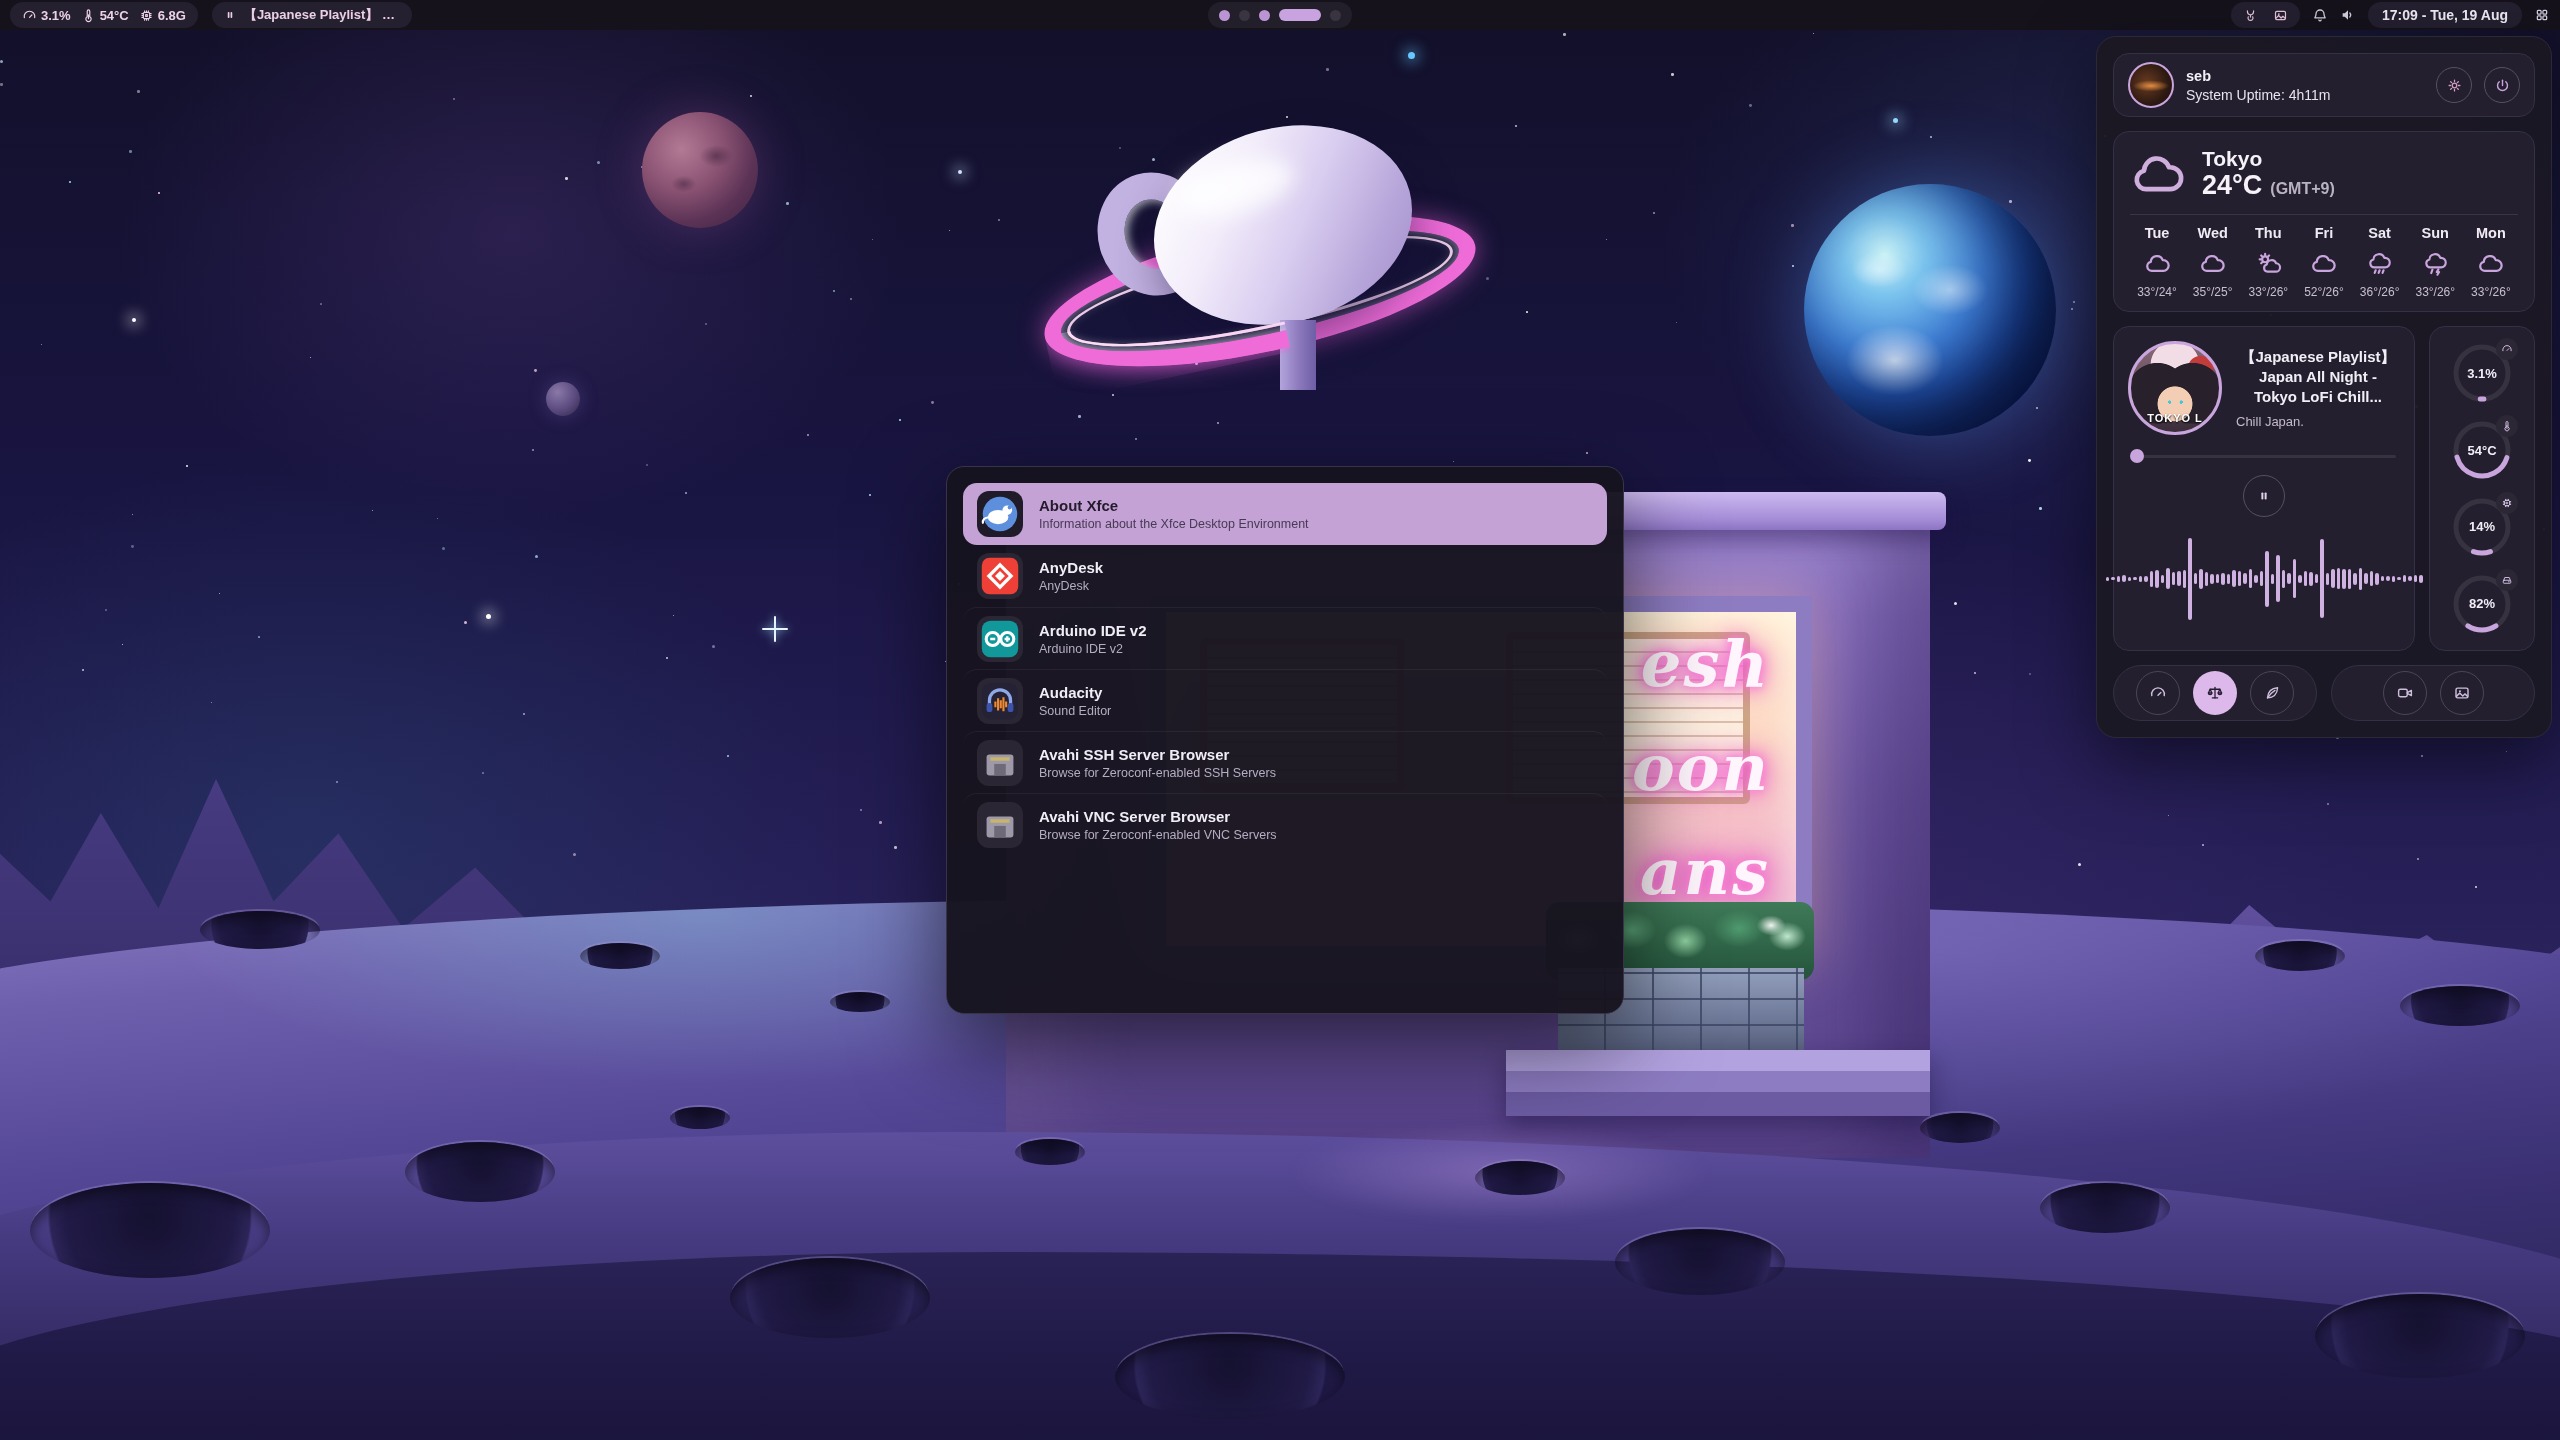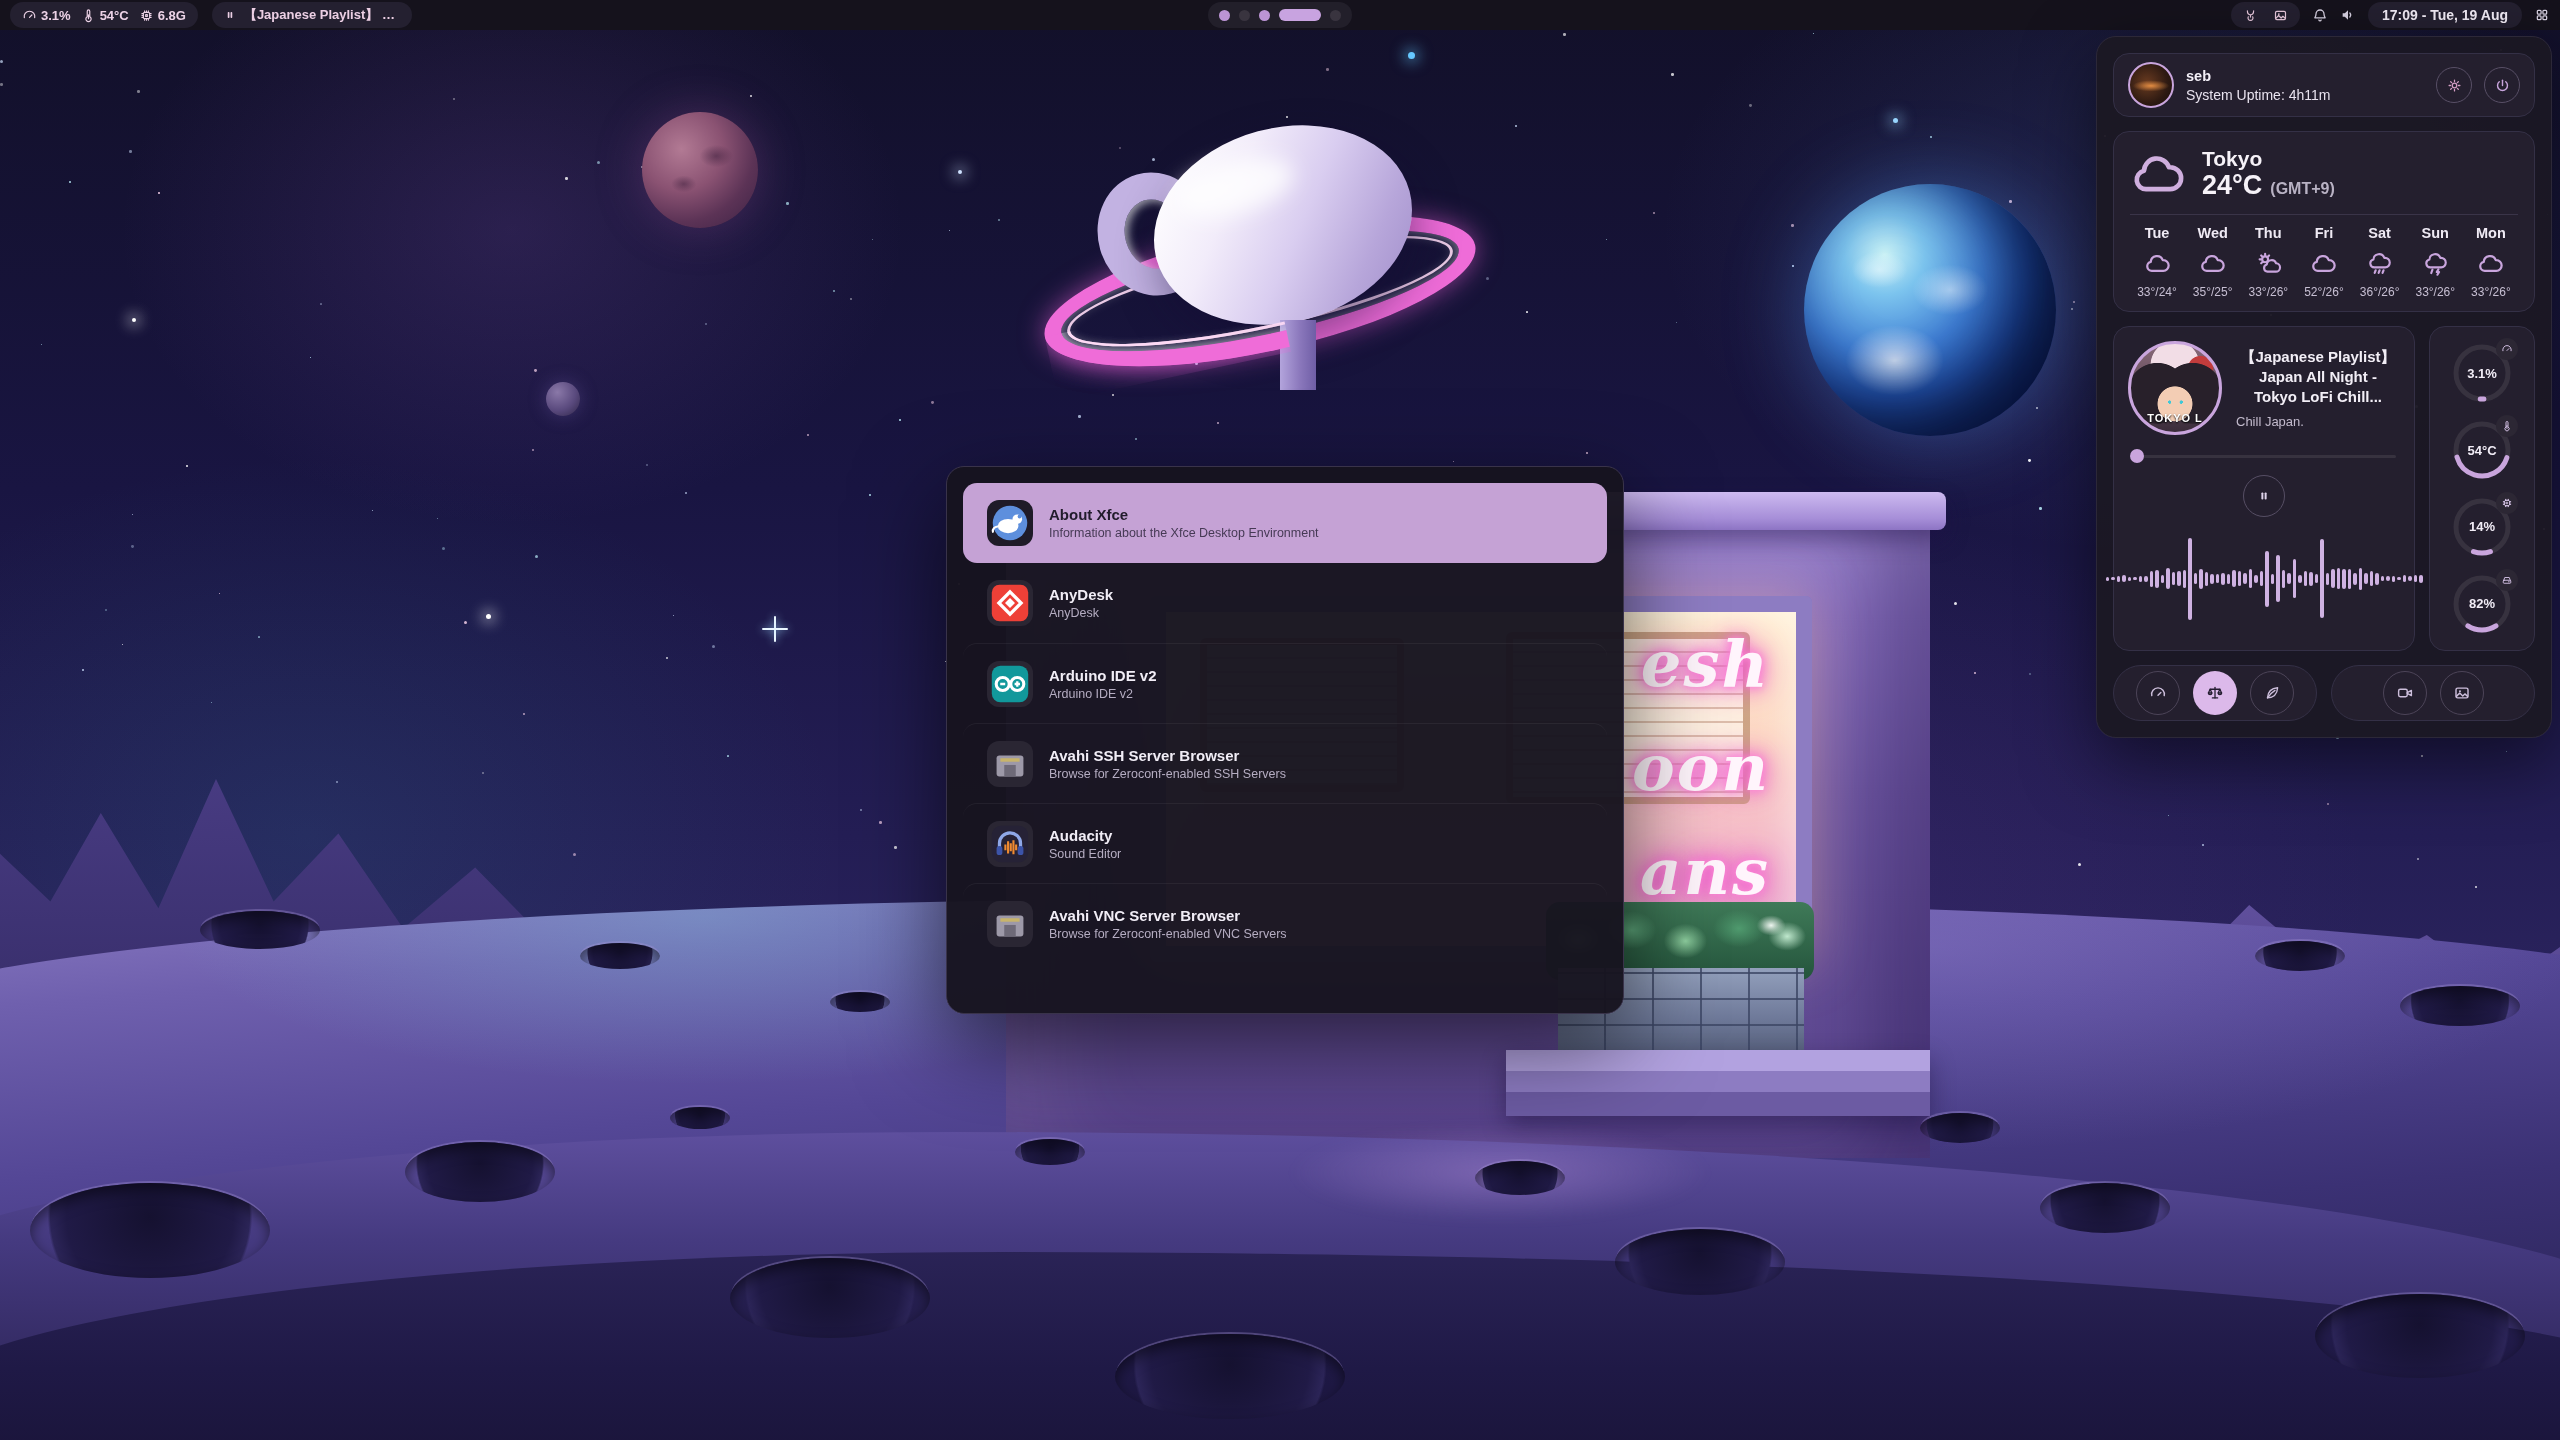--- a/index.html
+++ b/index.html
@@ -156,21 +156,21 @@
   #launcher{position:absolute;left:946px;top:466px;width:678px;height:548px;z-index:60;
     background:rgba(23,20,31,.97);border:1px solid #39334a;border-radius:18px;
     box-shadow:0 30px 90px rgba(0,0,0,.6);padding:16px 16px 10px;box-sizing:border-box}
   #search-row{height:46px;border:1.5px solid rgba(203,180,220,.62);border-radius:24px;
     display:flex;align-items:center;gap:10px;padding:0 16px;margin-bottom:13px;box-sizing:border-box}
   #search-row .ic{width:18px;height:18px;color:#b0a6c0;flex:none;display:inline-flex}
   #search-input{flex:1;background:transparent;border:0;outline:0;color:#e4dcee;font-size:15px;
     font-family:"Liberation Sans",sans-serif}
   #search-input::placeholder{color:#a79db6}
   #app-list{display:flex;flex-direction:column}
-  .app-item{display:flex;align-items:center;gap:16px;padding:9px 24px;border-radius:14px;height:80px;box-sizing:border-box}
+  .app-item{display:flex;align-items:center;gap:16px;padding:9px 14px;border-radius:14px;height:62px;box-sizing:border-box}
   .app-item:not(.selected)+.app-item:not(.selected){border-top:1px solid rgba(255,255,255,.055)}
   .app-ic{width:46px;height:46px;border-radius:12px;background:#2a2633;display:flex;align-items:center;
     justify-content:center;flex:none}
   .app-ic svg{width:30px;height:30px}
   .app-title{font-size:15px;font-weight:700;color:#f1edf6;margin-bottom:3px}
   .app-sub{font-size:12.5px;color:#b5adc2}
   .app-item.selected{background:#c5a2d5}
   .app-item.selected .app-ic{background:#1f1b28}
   .app-item.selected .app-title{color:#221c2c}
   .app-item.selected .app-sub{color:#463a55}
@@ -618,46 +618,46 @@
         </div>
         <div>
           <div class="app-title">Arduino IDE v2</div>
           <div class="app-sub">Arduino IDE v2</div>
         </div>
       </div>
       <div class="app-item">
         <div class="app-ic">
           <span class="ic">
             <svg viewBox="0 0 24 24">
-              <rect x="5" y="7.5" width="14" height="11" rx="1.5" fill="#9d99a8"></rect>
-              <rect x="7" y="9" width="10" height="1.8" fill="#c8b46a"></rect>
-              <rect x="9" y="12.5" width="6" height="6" fill="#6e6a78"></rect>
-            </svg>
-          </span>
-        </div>
-        <div>
-          <div class="app-title">Avahi SSH Server Browser</div>
-          <div class="app-sub">Browse for Zeroconf-enabled SSH Servers</div>
-        </div>
-      </div>
-      <div class="app-item">
-        <div class="app-ic">
-          <span class="ic">
-            <svg viewBox="0 0 24 24">
               <rect x="2.5" y="2.5" width="19" height="19" rx="5" fill="#262236"></rect>
               <path d="M6.5 14v-2.3a5.5 5.5 0 0 1 11 0V14" fill="none" stroke="#8fa8e8" stroke-width="1.7"></path>
               <rect x="5" y="13" width="3" height="4.8" rx="1.4" fill="#3c54a8"></rect>
               <rect x="16" y="13" width="3" height="4.8" rx="1.4" fill="#3c54a8"></rect>
               <path d="M9.6 12.2v3M11 10.5v6.4M12.4 11.6v4.2M13.8 10v7.4M15.2 12.2v3" stroke="#f08a30" stroke-width="1.1"></path>
             </svg>
           </span>
         </div>
         <div>
           <div class="app-title">Audacity</div>
           <div class="app-sub">Sound Editor</div>
+        </div>
+      </div>
+      <div class="app-item">
+        <div class="app-ic">
+          <span class="ic">
+            <svg viewBox="0 0 24 24">
+              <rect x="5" y="7.5" width="14" height="11" rx="1.5" fill="#9d99a8"></rect>
+              <rect x="7" y="9" width="10" height="1.8" fill="#c8b46a"></rect>
+              <rect x="9" y="12.5" width="6" height="6" fill="#6e6a78"></rect>
+            </svg>
+          </span>
+        </div>
+        <div>
+          <div class="app-title">Avahi SSH Server Browser</div>
+          <div class="app-sub">Browse for Zeroconf-enabled SSH Servers</div>
         </div>
       </div>
       <div class="app-item">
         <div class="app-ic">
           <span class="ic">
             <svg viewBox="0 0 24 24">
               <rect x="5" y="7.5" width="14" height="11" rx="1.5" fill="#9d99a8"></rect>
               <rect x="7" y="9" width="10" height="1.8" fill="#c8b46a"></rect>
               <rect x="9" y="12.5" width="6" height="6" fill="#6e6a78"></rect>
             </svg>

